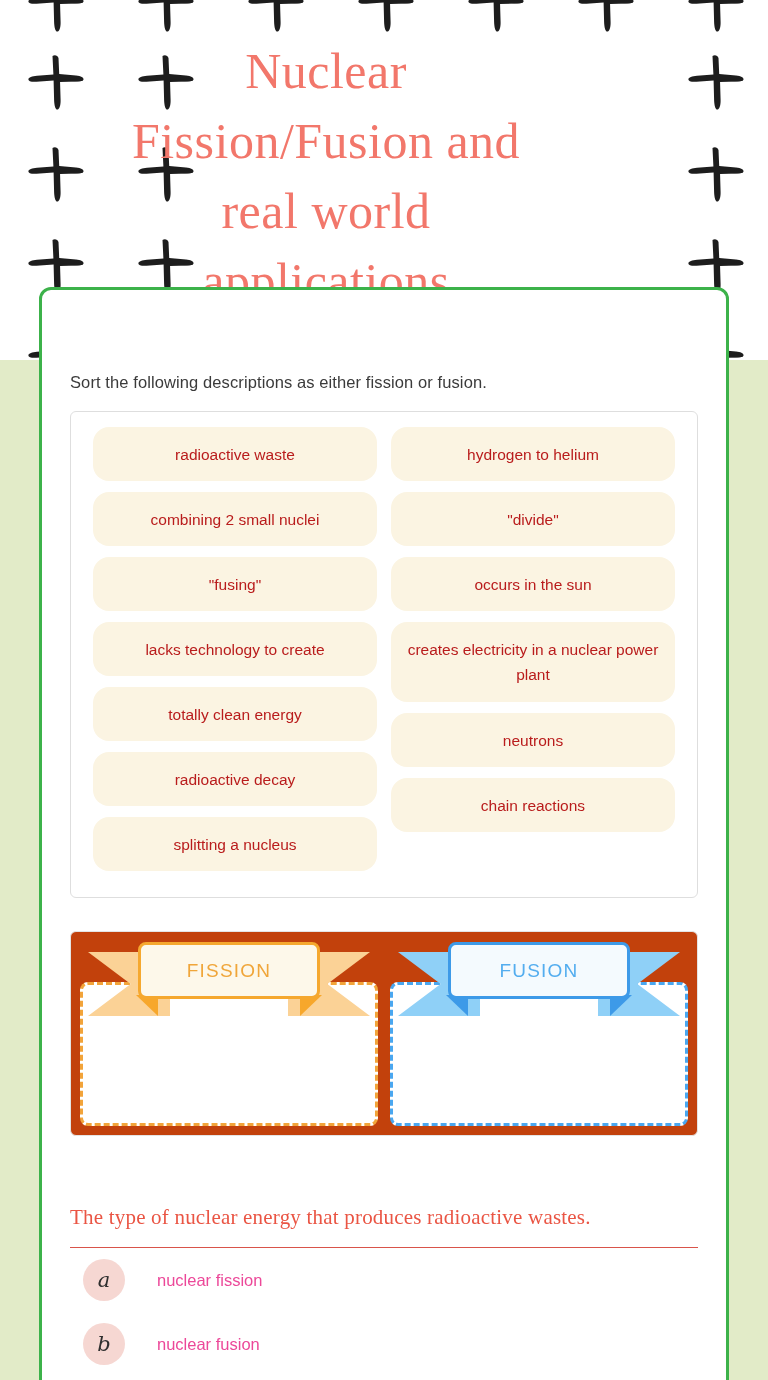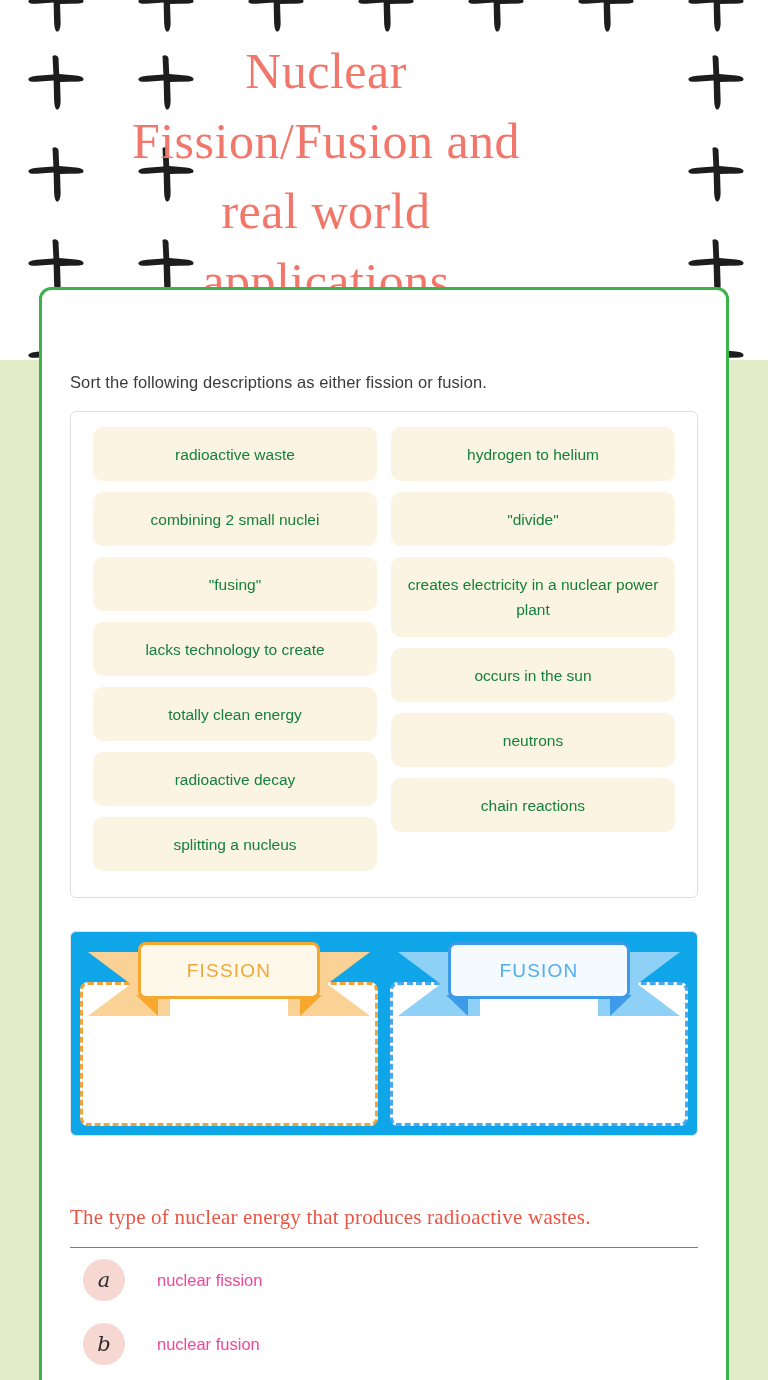--- a/index.html
+++ b/index.html
@@ -103,39 +103,39 @@
     align-content: flex-start;
   }
 
   .pool-col {
     width: 50%;
     padding: 0 7px;
   }
 
   .sort-tile {
     background: #fbf4e2;
-    border-radius: 10px;
+    border-radius: 16px;
     min-height: 54px;
     margin-bottom: 11px;
     display: flex;
     align-items: center;
     justify-content: center;
     text-align: center;
     padding: 9px 14px;
     font-size: 15.5px;
     line-height: 25px;
-    color: #15803d;
+    color: #b91c1c;
   }
 
   .sort-tile.tall { min-height: 80px; }
 
   
   #drop-zones {
     margin-top: 33px;
-    background: #0ea5e9;
+    background: #c2410c;
     border: 1px solid #e4e4e4;
     border-radius: 6px;
     padding: 9px;
     display: flex;
     gap: 12px;
     height: 205px;
   }
 
   .zone {
     position: relative;
@@ -361,22 +361,22 @@
           <div class="sort-tile">combining 2 small nuclei</div>
           <div class="sort-tile">"fusing"</div>
           <div class="sort-tile">lacks technology to create</div>
           <div class="sort-tile">totally clean energy</div>
           <div class="sort-tile">radioactive decay</div>
           <div class="sort-tile">splitting a nucleus</div>
         </div>
       <div class="pool-col" id="pool-col-right">
           <div class="sort-tile">hydrogen to helium</div>
           <div class="sort-tile">"divide"</div>
+          <div class="sort-tile">occurs in the sun</div>
           <div class="sort-tile tall">creates electricity in a nuclear power plant</div>
-          <div class="sort-tile">occurs in the sun</div>
           <div class="sort-tile">neutrons</div>
           <div class="sort-tile">chain reactions</div>
         </div>
     </div>
 
     <div id="drop-zones">
 
       <div class="zone fission">
         <div class="zone-box"></div>
         <div class="ribbon">

